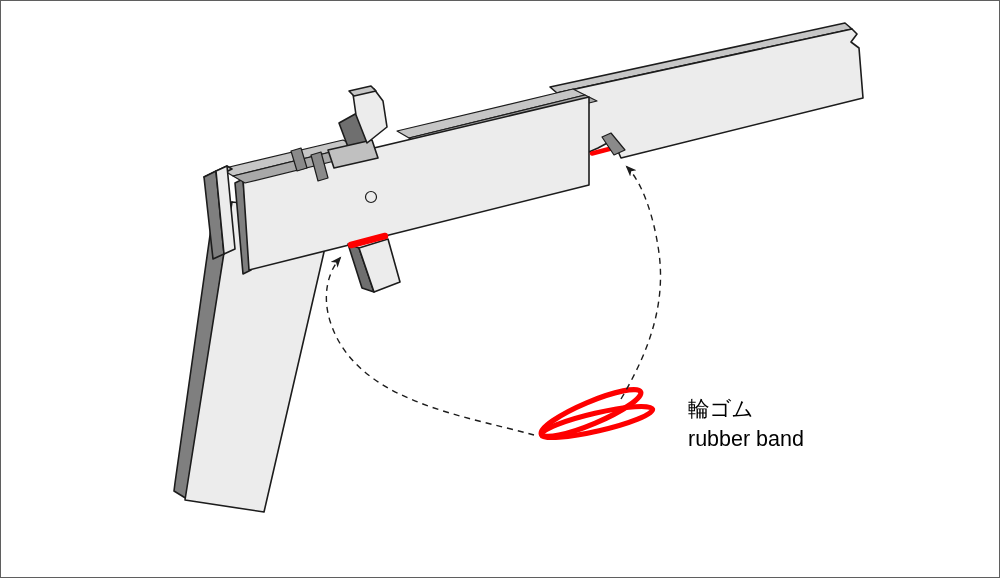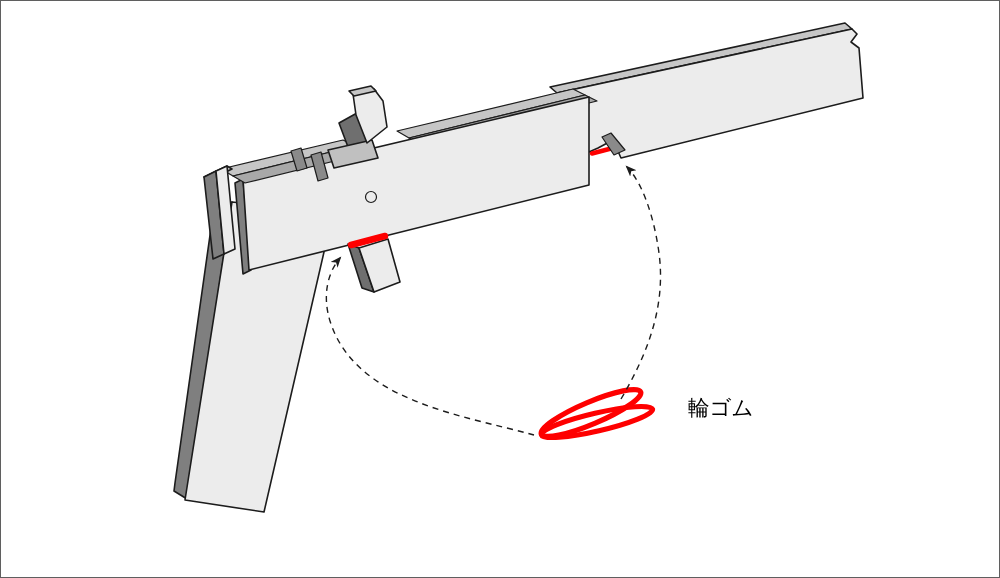--- a/index.html
+++ b/index.html
@@ -2,21 +2,21 @@
 <html style="--c-background: #ffffff; --c-border: #5f5f5f; --c-outline: #1c1c1c; --c-face: #ececec; --c-top: #c6c6c6; --c-rail: #a8a8a8; --c-side: #7f7f7f; --c-side_dark: #6f6f6f; --c-foot: #c0c0c0; --c-hook: #8a8a8a; --c-band: #fe0000; --c-text: #000000;"><head>
 <meta charset="utf-8">
 <style>
   html,body{margin:0;padding:0;background:#fff;}
   #canvas{
     position:relative;
     width:998px;height:576px;
     border:1px solid var(--c-border,#5f5f5f);
     background:var(--c-background,#fff);
     overflow:hidden;
-    font-family:Liberation Mono, monospace;
+    font-family:Liberation Sans, sans-serif;
   }
   #drawing{position:absolute;left:0;top:0;}
   .outl{stroke:var(--c-outline,#1c1c1c);stroke-width:1.6;stroke-linejoin:round;}
   .thin{stroke:var(--c-outline,#1c1c1c);stroke-width:1.2;stroke-linejoin:round;}
   .band{stroke:var(--c-band,#fe0000);fill:none;}
   .dash{stroke:var(--c-outline,#1c1c1c);stroke-width:1.4;fill:none;stroke-dasharray:6 5;}
   #label{
     position:absolute;left:687px;top:394px;
     color:var(--c-text,#000);
     font-size:21.5px;line-height:29.5px;
@@ -93,15 +93,16 @@
       <ellipse class="band" stroke-width="5.2" cx="590" cy="412" rx="54" ry="11" transform="rotate(-23 590 412)"></ellipse>
       <ellipse class="band" stroke-width="5.2" cx="596" cy="421" rx="57" ry="9" transform="rotate(-13 596 421)"></ellipse>
     </g>
 
     <path class="dash" marker-end="url(#ah)" d="M533,434 C460,414 354,400 329,320 C321,294 327,271 339,257"></path>
     <path class="dash" marker-end="url(#ah)" d="M620,398 C647,352 665,305 658,252 C653,215 641,181 626,166"></path>
   </svg>
 
   <div id="label">
     <div>輪ゴム</div>
+    <div>rubber band</div>
   </div>
 
 </div>
 
 </body></html>

